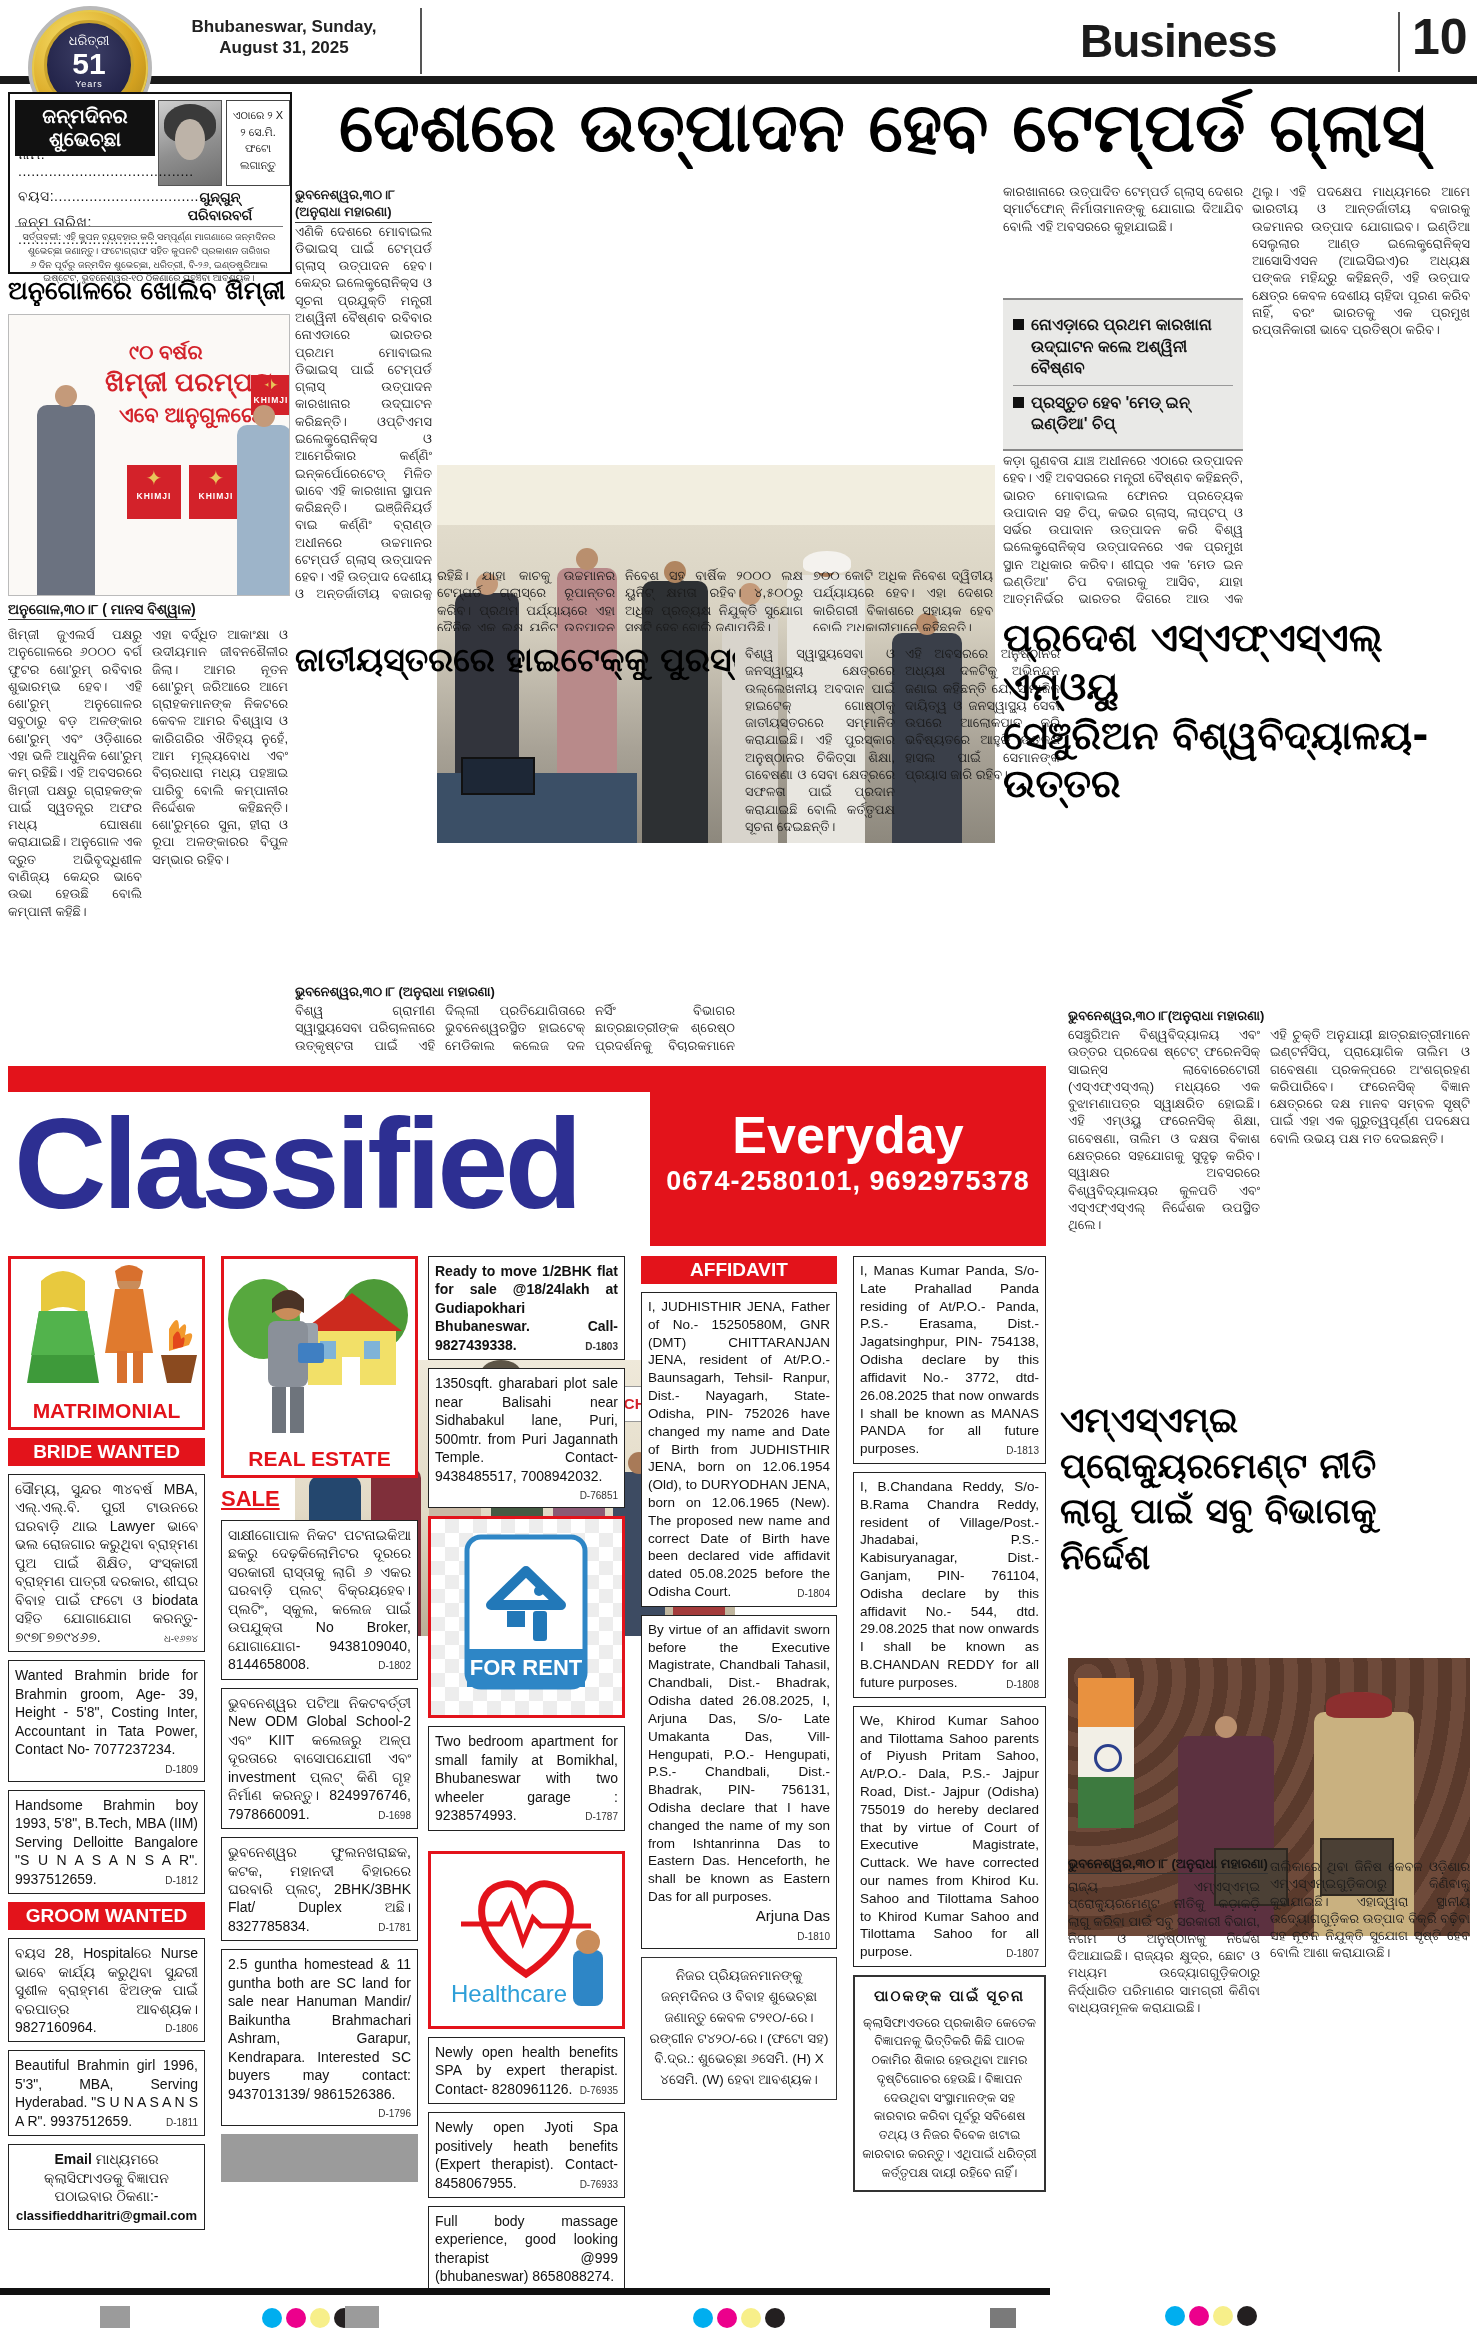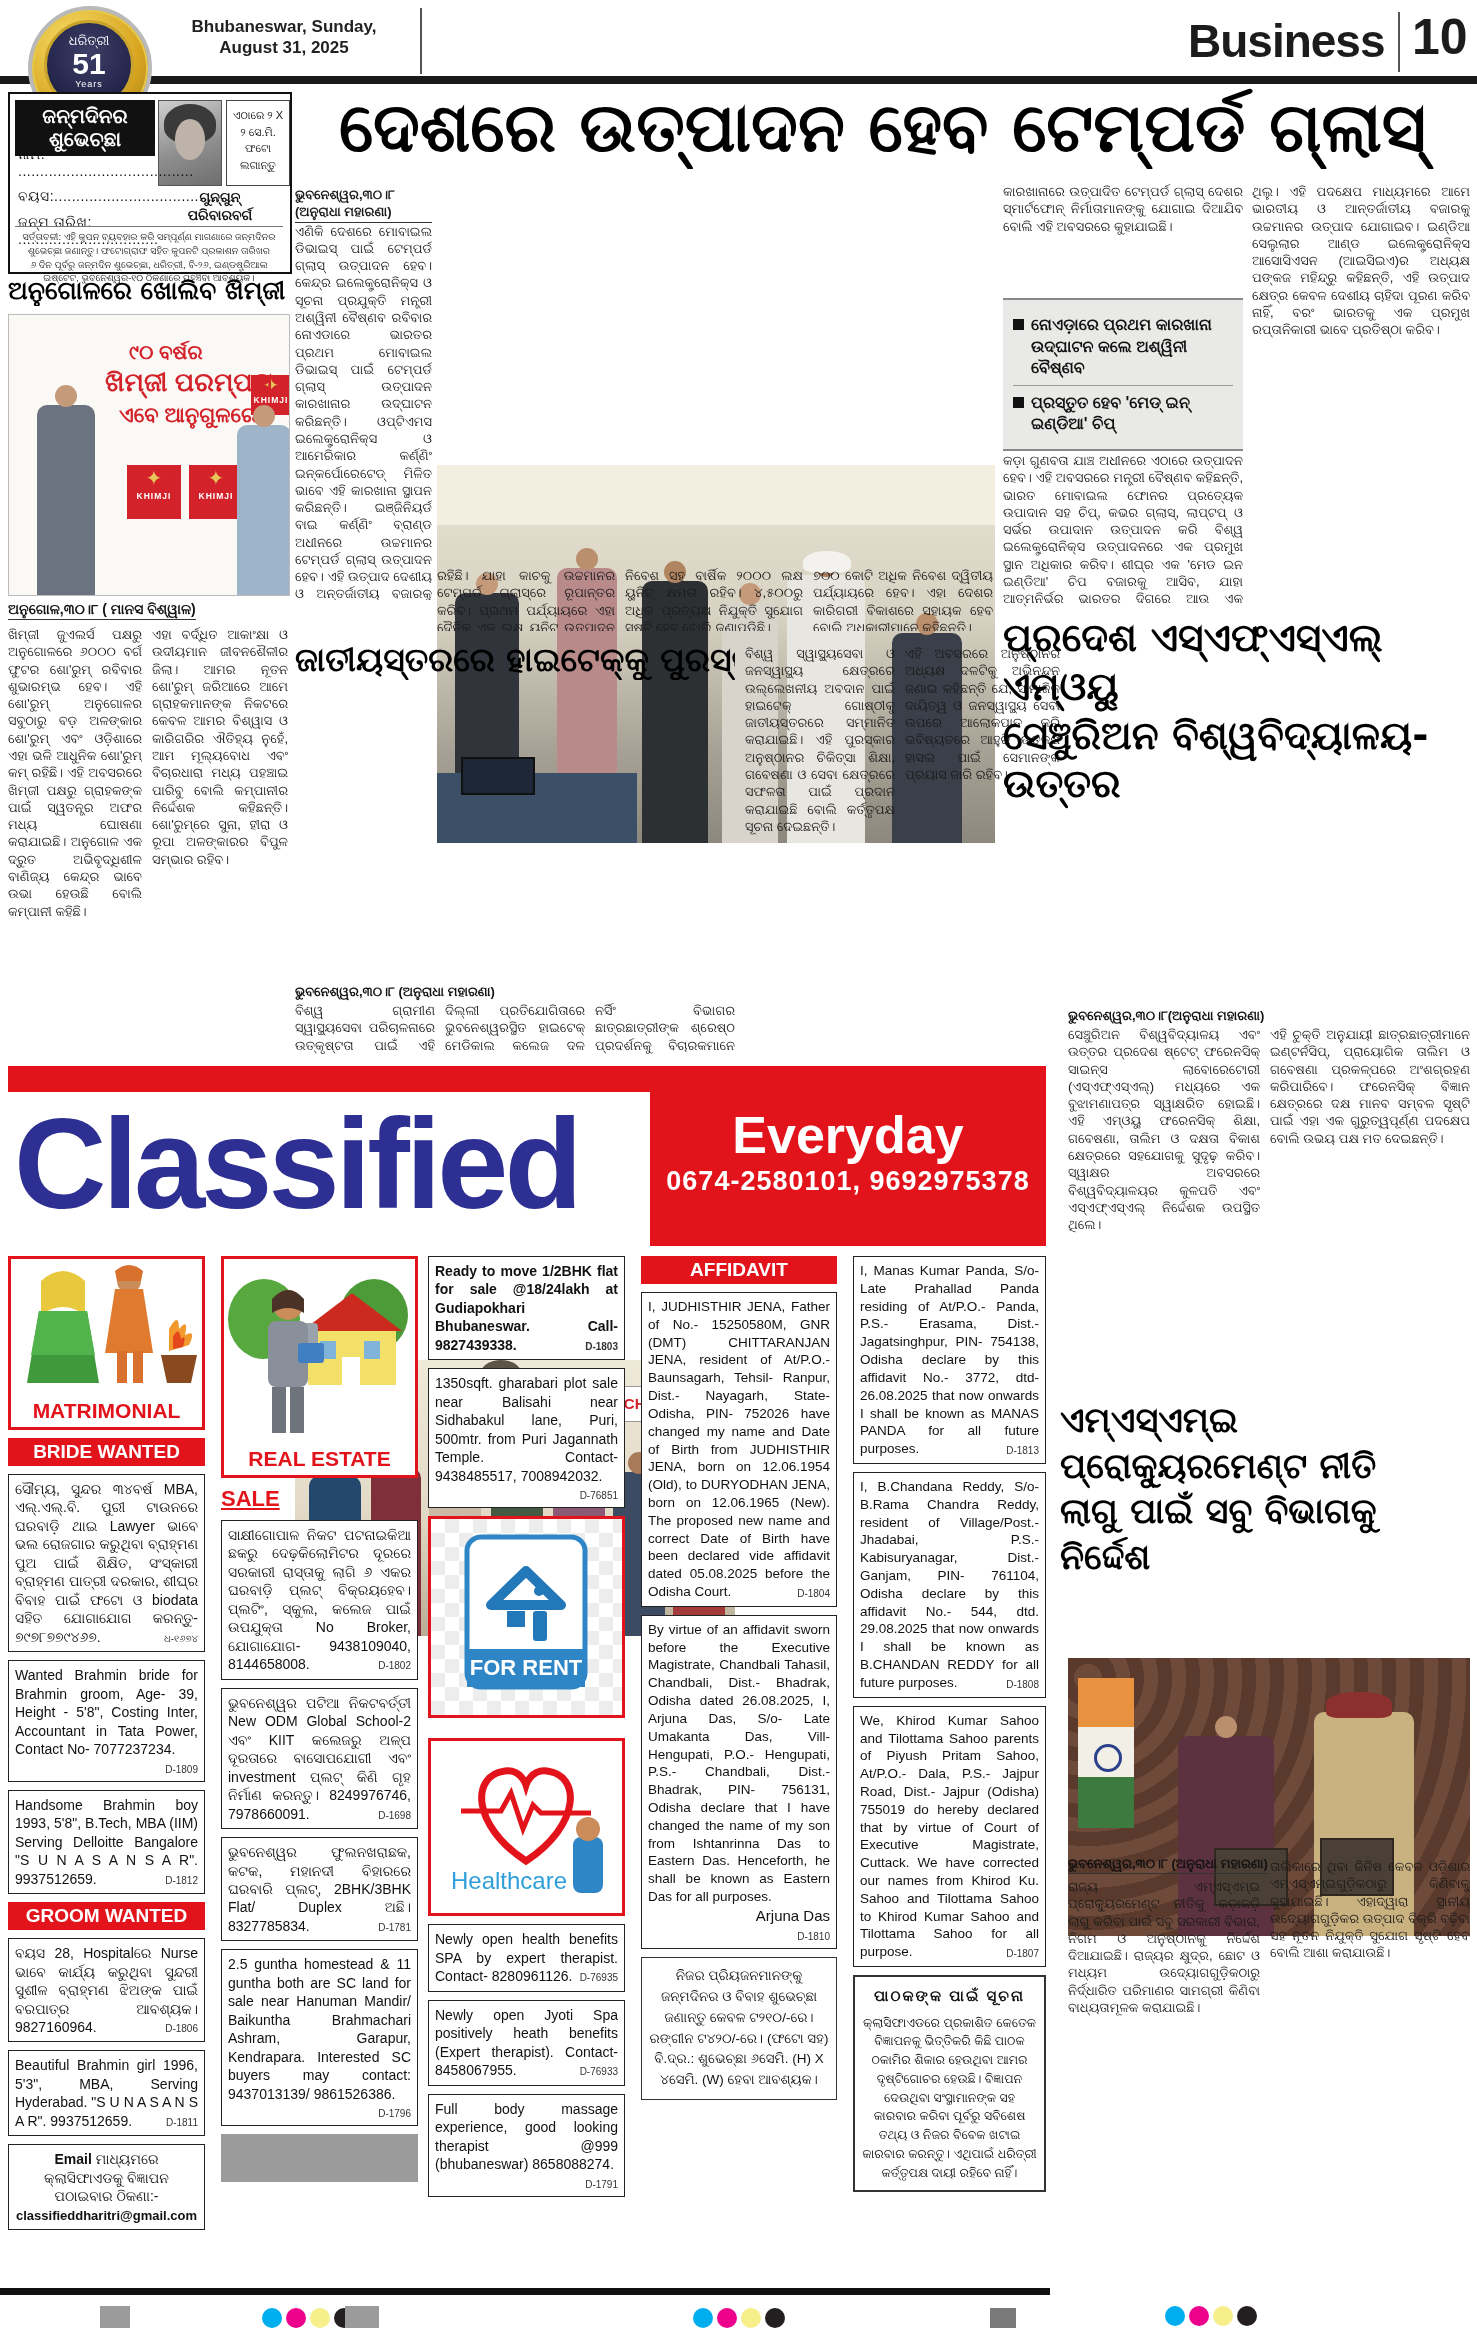--- a/index.html
+++ b/index.html
@@ -88,21 +88,21 @@
       <div class="yl">Years</div>
     </div>
   </div>
 
   <div class="abs edition" style="left:160px;top:16px;width:248px;">
     <div>Bhubaneswar, Sunday,</div>
     <div>August 31, 2025</div>
   </div>
   <div class="abs vrule" style="left:420px;top:8px;height:66px;"></div>
 
-  <div class="abs section-title" style="left:1188px;top:14px;">Business</div>
+  <div class="abs section-title" style="left:1080px;top:14px;">Business</div>
   <div class="abs vrule" style="left:1398px;top:12px;height:60px;"></div>
   <div class="abs pageno" style="left:1412px;top:8px;">10</div>
 
   <div class="abs bday" style="left:8px;top:92px;width:280px;height:178px;">
     <div class="abs bday-title" style="left:5px;top:6px;width:136px;">ଜନ୍ମଦିନର ଶୁଭେଚ୍ଛା</div>
     <div class="abs bday-photo photo" style="left:148px;top:6px;width:62px;height:84px;">
       <div class="bday-hair"></div>
       <div class="bday-face"></div>
     </div>
     <div class="abs bday-slot" style="left:216px;top:6px;width:56px;height:72px;">ଏଠାରେ ୨ X ୨ ସେ.ମି. ଫଟୋ ଲଗାନ୍ତୁ</div>
@@ -309,20 +309,21 @@
       <svg width="189" height="188" viewBox="0 0 189 188">
         <rect x="36" y="18" width="118" height="150" rx="14" fill="#ffffff" stroke="#2e86c6" stroke-width="5"></rect>
         <polygon points="60,86 95,52 130,86" fill="none" stroke="#2278b8" stroke-width="10" stroke-linejoin="round"></polygon>
         <circle cx="108" cy="72" r="5" fill="#2278b8"></circle>
         <rect x="76" y="92" width="18" height="16" fill="#2278b8"></rect>
         <rect x="102" y="92" width="14" height="30" rx="3" fill="#2278b8"></rect>
         <rect x="36" y="130" width="118" height="38" fill="#2e86c6"></rect>
         <text x="95" y="156" text-anchor="middle" font-family="Liberation Sans,sans-serif" font-size="22" font-weight="bold" fill="#ffffff">FOR RENT</text>
       </svg>
     </div>
+    <div class="adbox"><span>Two bedroom apartment for small family at Bomikhal, Bhubaneswar with two wheeler garage : 9238574993.</span><span class="adcode">D-1787</span></div>
     <div class="imgbox" style="height:172px;margin-top:12px;">
       <svg width="189" height="164" viewBox="0 0 189 164">
         <path d="M95 120 C 40 84, 40 34, 74 30 C 90 28, 95 44, 95 44 C 95 44, 100 28, 116 30 C 150 34, 150 84, 95 120 Z" fill="none" stroke="#e3131b" stroke-width="7"></path>
         <polyline points="30,70 70,70 80,52 92,88 102,64 110,72 160,72" fill="none" stroke="#e3131b" stroke-width="5"></polyline>
         <rect x="142" y="96" width="30" height="56" rx="8" fill="#2e86c6"></rect>
         <circle cx="157" cy="88" r="12" fill="#c98c5a"></circle>
         <text x="78" y="148" text-anchor="middle" font-family="Liberation Sans,sans-serif" font-size="24" fill="#2e9fd8">Healthcare</text>
       </svg>
     </div>
     <div class="adbox"><span>Newly open health benefits SPA by expert therapist. Contact- 8280961126.</span><span class="adcode">D-76935</span></div>

